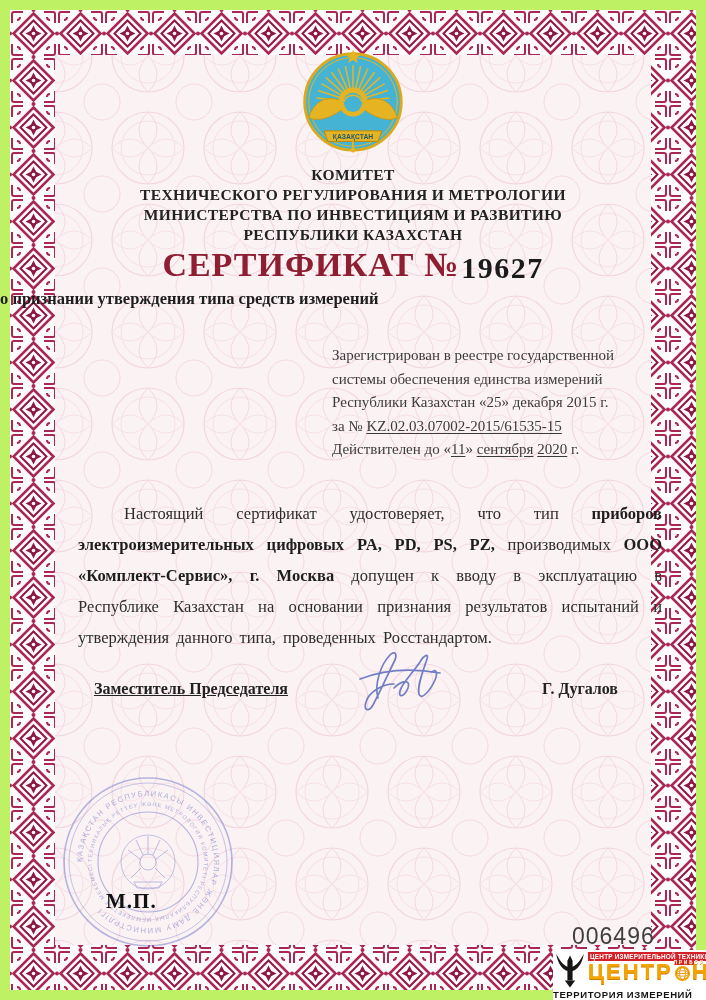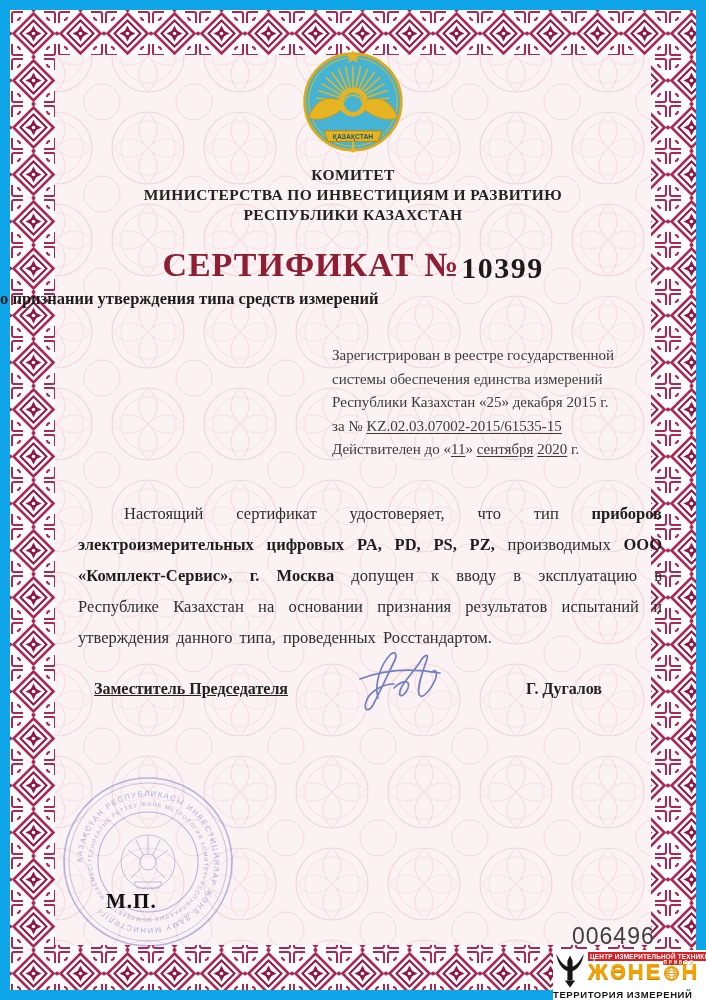--- a/index.html
+++ b/index.html
@@ -1,38 +1,38 @@
 <!DOCTYPE html>
 <html><head>
 <meta charset="utf-8">
 <style>
   html,body{margin:0;padding:0;background:#ffffff;}
   .page{
     position:relative;width:706px;height:1000px;overflow:hidden;
-    background:#0ea5e9;font-family:"Liberation Serif",serif;color:#2e2e2e;
+    background:#bef264;font-family:"Liberation Serif",serif;color:#2e2e2e;
   }
   .abs{position:absolute;}
   
   .org{left:0;right:0;top:165px;text-align:center;font-weight:bold;
        font-size:15.5px;line-height:20px;letter-spacing:.4px;color:#222;}
   .title-row{left:0;right:0;top:246px;text-align:center;white-space:nowrap;}
   .title-label{font-size:34px;font-weight:bold;color:#8e1f33;letter-spacing:1px;}
   .title-number{font-size:30px;font-weight:bold;color:#1b1b1b;letter-spacing:1.5px;
                 position:relative;top:2px;margin-left:2px;}
   .subtitle{left:0;right:0;top:289px;text-align:left;font-weight:bold;font-size:16.5px;color:#1d1d1d;}
   
   .reg{left:332px;top:344px;width:336px;font-size:15px;line-height:23.5px;color:#3b3b3b;}
   .u{text-decoration:underline;text-underline-offset:2px;}
   
   .body-par{left:62px;top:482px;width:584px;margin:16px;font-size:16.5px;line-height:31px;
             text-align:justify;text-indent:46px;word-spacing:3px;color:#2d2d2d;}
   .body-par b{color:#1e1e1e;}
   
   .sig-label{left:94px;top:680px;font-weight:bold;font-size:16px;color:#222;text-decoration:underline;}
-  .sig-name{left:526px;top:680px;font-weight:bold;font-size:16px;color:#222;}
+  .sig-name{left:542px;top:680px;font-weight:bold;font-size:16px;color:#222;}
   .sig-svg{left:338px;top:642px;}
   
   .stamp-svg{left:56px;top:770px;filter:blur(.3px);}
   .mp{left:106px;top:889px;font-weight:bold;font-size:21px;letter-spacing:1px;color:#111;}
   
   .serial{left:572px;top:923px;font-family:"Liberation Sans",sans-serif;
           font-size:23px;letter-spacing:1px;color:#3f3f3f;}
   .logo{right:0;bottom:0;width:153px;height:50px;background:#fff;z-index:5;}
   .logo-row{position:absolute;left:0;top:2px;display:flex;align-items:flex-start;}
   .logo-col{position:relative;margin-left:1px;}
@@ -123,26 +123,27 @@
     <path d="M49,52.5 A10,10 0 0 1 63,67.5" fill="none" stroke="#e6b422" stroke-width="1.2"></path>
     <path d="M63,52.5 A10,10 0 0 0 49,67.5" fill="none" stroke="#e6b422" stroke-width="1.2"></path>
     <path d="M26,90 L86,90 L82,101 L30,101 Z" fill="#e6b422" stroke="#b8860b"></path>
     <text x="56" y="98.5" text-anchor="middle" font-size="7" font-weight="bold" fill="#1c5a70" font-family="Liberation Sans, sans-serif">ҚАЗАҚСТАН</text>
     <line x1="56" y1="101" x2="56" y2="108" stroke="#e6b422" stroke-width="2"></line>
     <circle cx="56" cy="110" r="2.4" fill="#e6b422"></circle>
   </svg>
 
   <div class="abs org">
     <div>КОМИТЕТ</div>
+    <div>ТЕХНИЧЕСКОГО РЕГУЛИРОВАНИЯ И МЕТРОЛОГИИ</div>
     <div>МИНИСТЕРСТВА ПО ИНВЕСТИЦИЯМ И РАЗВИТИЮ</div>
     <div>РЕСПУБЛИКИ КАЗАХСТАН</div>
   </div>
 
   <div class="abs title-row">
-    <span class="title-label">СЕРТИФИКАТ №</span><span class="title-number">10399</span>
+    <span class="title-label">СЕРТИФИКАТ №</span><span class="title-number">19627</span>
   </div>
   <div class="abs subtitle">о признании утверждения типа средств измерений</div>
 
   <div class="abs reg">
     <div>Зарегистрирован в реестре государственной</div>
     <div>системы обеспечения единства измерений</div>
     <div>Республики Казахстан «25» декабря 2015 г.</div>
     <div><span>за № </span><span class="u">KZ.02.03.07002-2015/61535-15</span></div>
     <div><span>Действителен до «</span><span class="u">11</span><span>» </span><span class="u">сентября</span><span> </span><span class="u">2020</span><span> г.</span></div>
   </div>
@@ -192,21 +193,21 @@
 
   <div class="abs logo">
     <div class="logo-row">
       <svg width="34" height="38" viewBox="0 0 36 44">
         <path d="M2,2 C4,14 9,20 15,22 L15,33 L21,33 L21,22 C27,20 32,14 34,2 C29,12 24,16 21,17 L21,10 L18,4 L15,10 L15,17 C12,16 7,12 2,2 Z" fill="#161616"></path>
         <path d="M12,33 L24,33 L18,41 Z" fill="#161616"></path>
       </svg>
       <div class="logo-col">
         <div class="logo-bar">ЦЕНТР ИЗМЕРИТЕЛЬНОЙ ТЕХНИКИ</div>
         <div class="logo-brand">
-          <span>ЖӘНЕ</span>
+          <span>ЦЕНТР</span>
           <span class="logo-globe">
             <svg width="17" height="17" viewBox="0 0 20 20">
               <circle cx="10" cy="10" r="7.6" fill="#fff" stroke="#f5a300" stroke-width="2.6"></circle>
               <ellipse cx="10" cy="10" rx="3.4" ry="7.6" fill="none" stroke="#e08c00" stroke-width="1"></ellipse>
               <ellipse cx="10" cy="10" rx="7.6" ry="3.2" fill="none" stroke="#e08c00" stroke-width="1"></ellipse>
               <line x1="2.4" y1="10" x2="17.6" y2="10" stroke="#e08c00" stroke-width="1"></line>
             </svg>
             <span class="logo-badge">ПРИБОР</span>
           </span>
           <span>Н</span>

